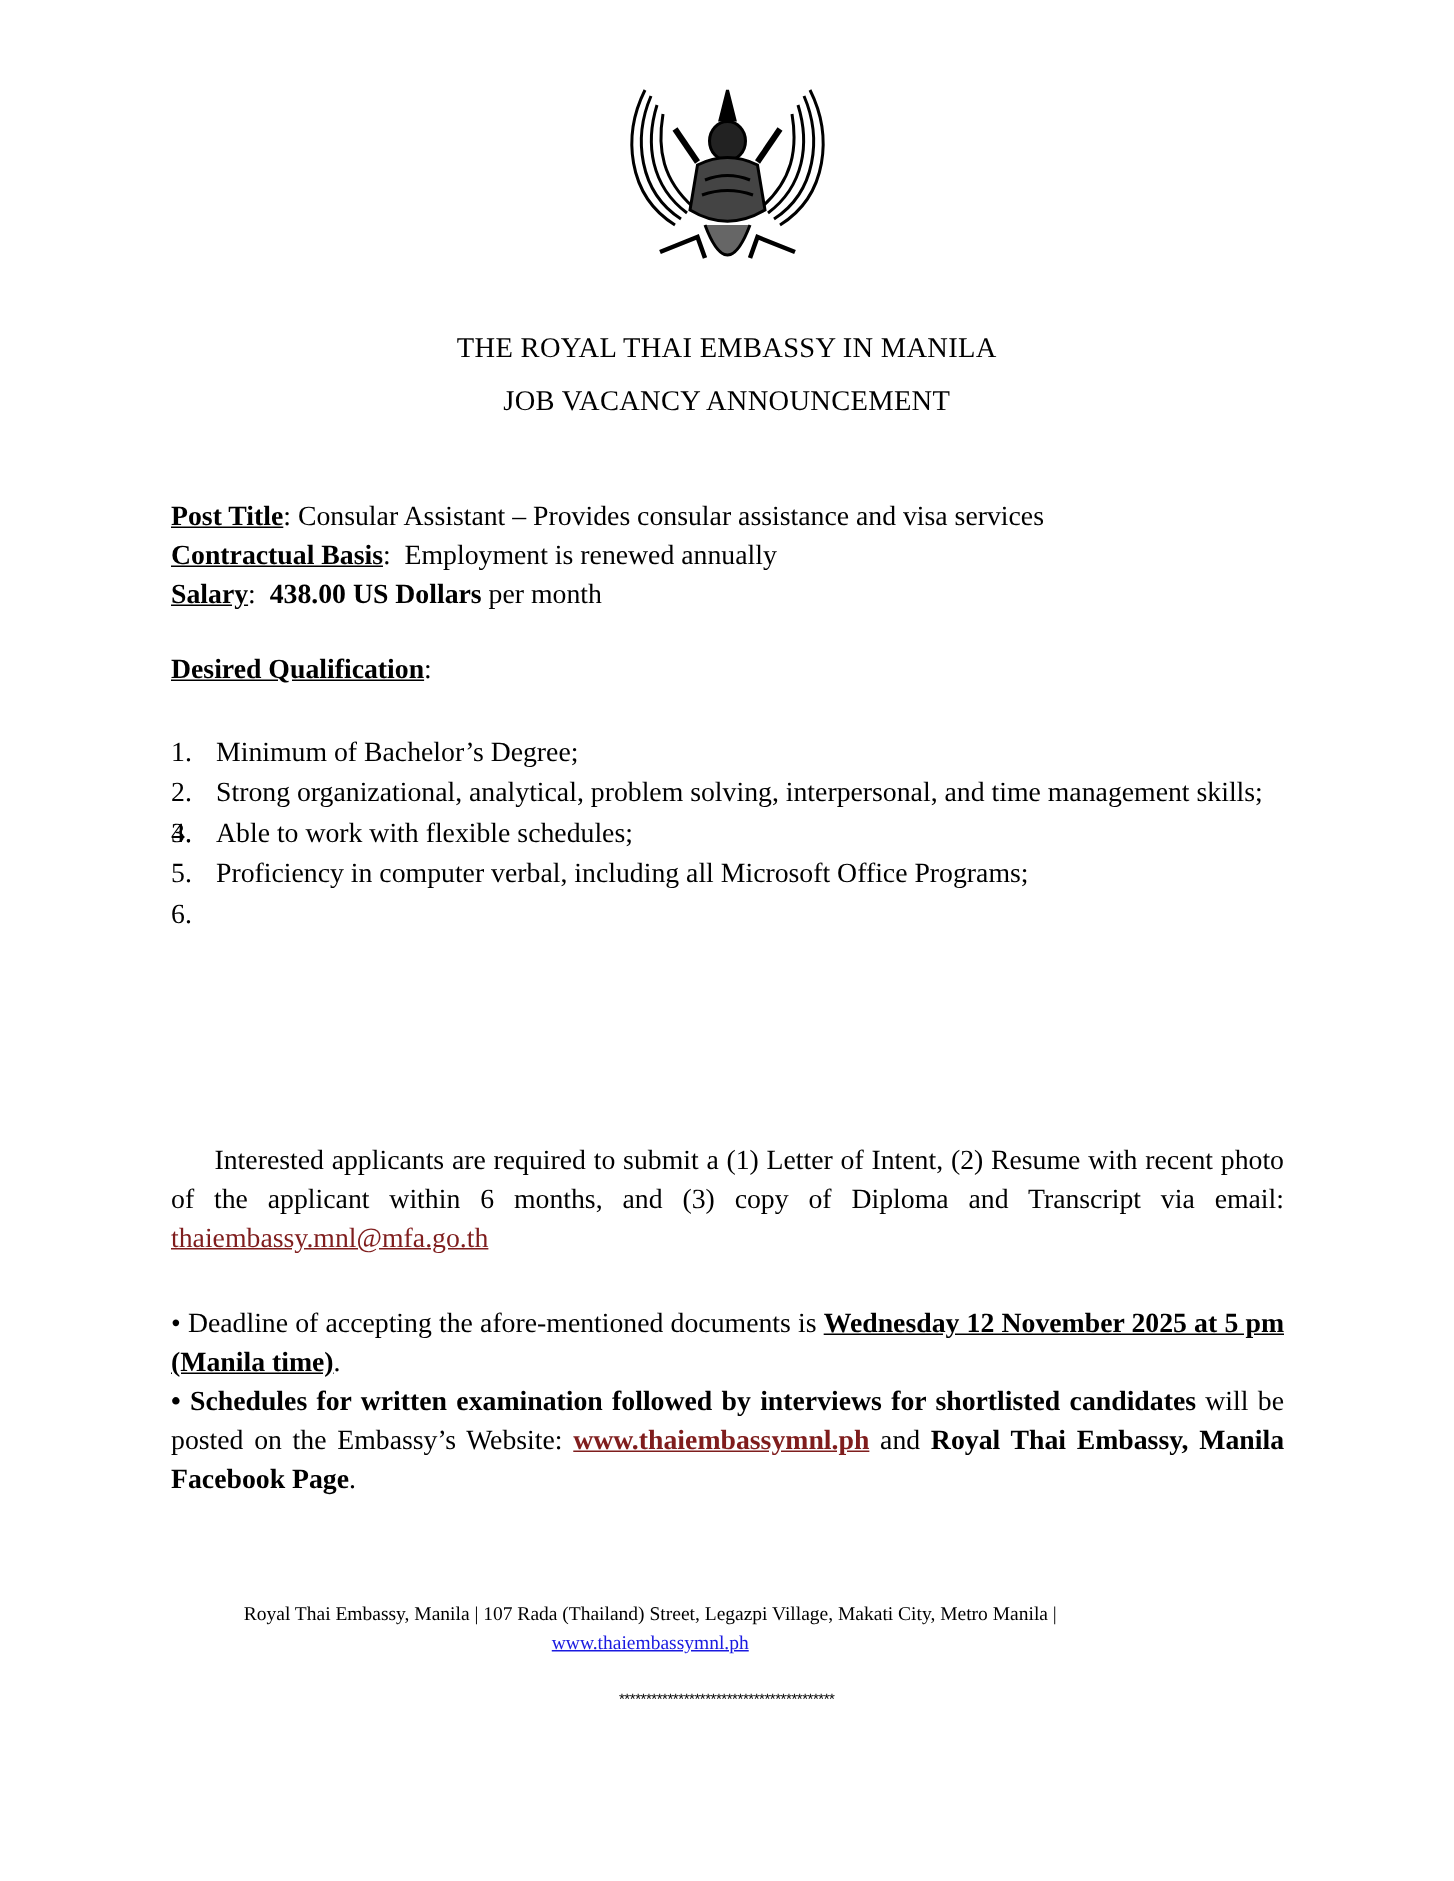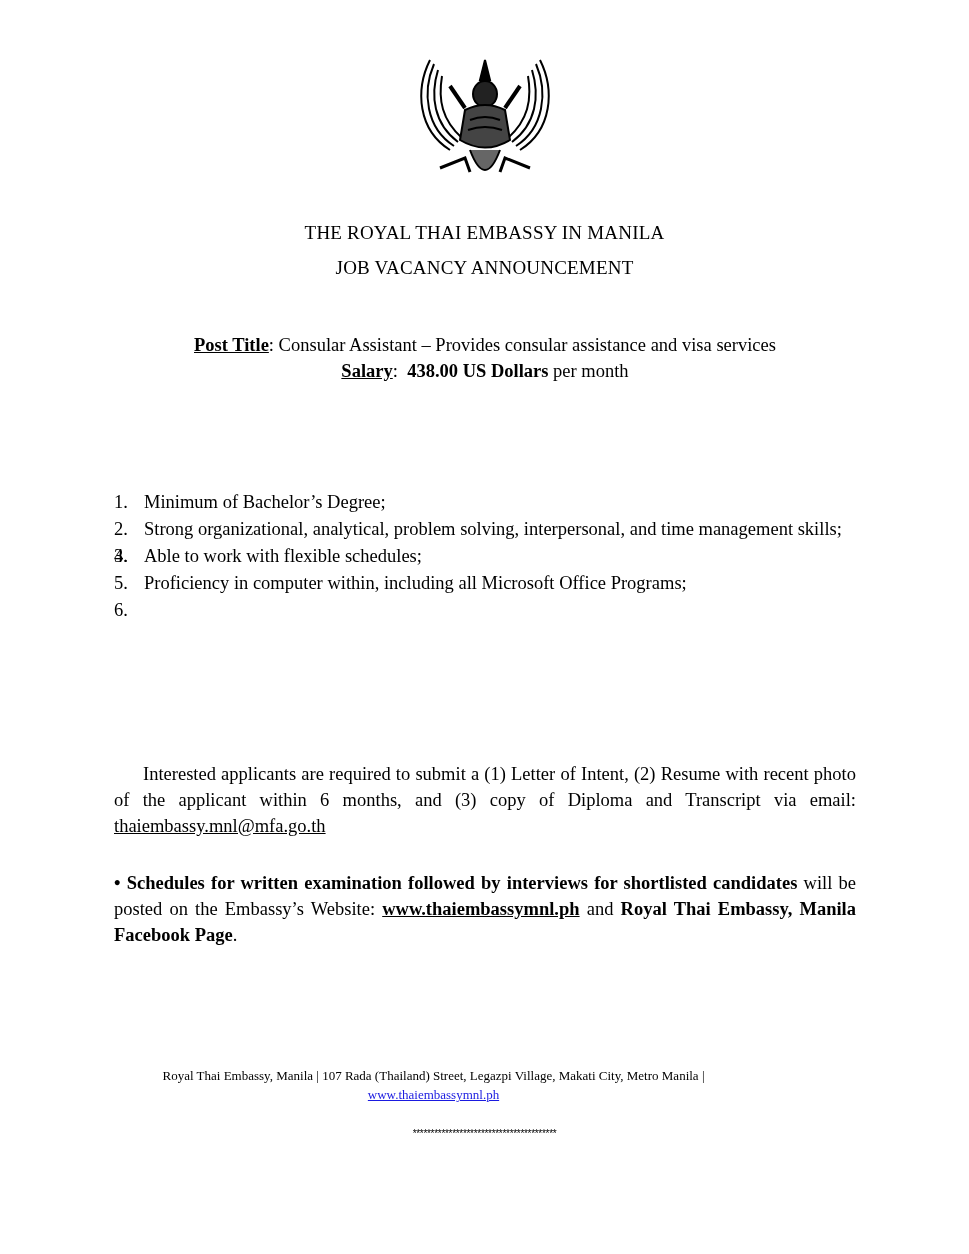--- a/index.html
+++ b/index.html
@@ -8,27 +8,27 @@
   .page { position: absolute; left: 0; top: 0; width: 969px; height: 1254px; }
   .emblem { position: absolute; left: 410px; top: 50px; width: 150px; height: 150px; }
   .title { position: absolute; left: 0; width: 969px; text-align: center;
            font-weight: normal; font-size: 19px; letter-spacing: 0.2px; }
   .t1 { top: 222px; }
   .t2 { top: 257px; }
   .block { position: absolute; left: 114px; width: 742px; font-size: 18.5px; line-height: 26px; }
   .u { text-decoration: underline; font-weight: bold; }
   .b { font-weight: bold; }
   .ub { font-weight: bold; text-decoration: underline; }
-  .fields { top: 332px; text-align: center; }
+  .fields { top: 332px; }
   .qual-h { top: 434px; }
   .list { top: 489px; list-style: none; padding: 0; margin: 0; }
   .list li { position: relative; padding-left: 30px; text-align: justify; text-align-last: left; margin: 0 0 1px 0; }
   .list li .num { position: absolute; left: 0; top: 0; }
   .para { top: 761px; text-align: justify; text-indent: 29px; }
-  .para a, .link { color: #000000; text-decoration: underline; }
+  .para a, .link { color: #7f1d1d; text-decoration: underline; }
   .bullets { top: 870px; text-align: justify; }
   .bullets p { margin: 0 0 0 0; }
   .footer { position: absolute; left: 0; width: 867px; top: 1066px; text-align: center;
             font-size: 13px; line-height: 19px; font-family: "Liberation Serif", serif; }
   .footer a { color: #1a1ae0; text-decoration: underline; }
   .stars { position: absolute; left: 0; width: 969px; top: 1128px; text-align: center; font-size: 10px;
            letter-spacing: -0.3px; font-family: "Liberation Sans", sans-serif; }
 </style>
 </head>
 <body>
@@ -69,39 +69,48 @@
   </div>
 
   <div class="title t1">THE ROYAL THAI EMBASSY IN MANILA</div>
   <div class="title t2">JOB VACANCY ANNOUNCEMENT</div>
 
   <div class="block fields">
     <div>
       <span class="u">Post Title</span><span>: Consular Assistant – Provides consular assistance and visa services</span>
     </div>
     <div>
+      <span class="u">Contractual Basis</span><span style="white-space:pre">:  Employment is renewed annually</span>
+    </div>
+    <div>
       <span class="u">Salary</span><span style="white-space:pre">:  </span><span class="b">438.00 US Dollars</span><span style="white-space:pre"> per month</span>
     </div>
   </div>
 
+  <div class="block qual-h">
+    <span class="u">Desired Qualification</span><span>:</span>
+  </div>
 
   <ol class="block list">
     <li><span class="num">1.</span><span>Minimum of Bachelor’s Degree;</span></li>
     <li><span class="num">2.</span><span>Strong organizational, analytical, problem solving, interpersonal, and time management skills;</span></li>
     <li><span class="num">3.</span></li>
     <li><span class="num">4.</span><span>Able to work with flexible schedules;</span></li>
-    <li><span class="num">5.</span><span>Proficiency in computer within, including all Microsoft Office Programs;</span></li>
+    <li><span class="num">5.</span><span>Proficiency in computer verbal, including all Microsoft Office Programs;</span></li>
     <li><span class="num">6.</span></li>
   </ol>
 
   <div class="block para">
     <span>Interested applicants are required to submit a (1) Letter of Intent, (2) Resume with recent photo of the applicant within 6 months, and (3) copy of Diploma and Transcript via email: </span><a class="link">thaiembassy.mnl@mfa.go.th</a>
   </div>
 
   <div class="block bullets">
+    <p>
+      <span>• Deadline of accepting the afore-mentioned documents is </span><span class="ub">Wednesday 12 November 2025 at 5 pm (Manila time)</span><span>.</span>
+    </p>
     <p>
       <span class="b">• Schedules for written examination followed by interviews for shortlisted candidates</span><span> will be posted on the Embassy’s Website: </span><a class="link b">www.thaiembassymnl.ph</a><span style="white-space:pre"> and </span><span class="b">Royal Thai Embassy, Manila Facebook Page</span><span>.</span>
     </p>
   </div>
 
   <div class="footer">
     <div>Royal Thai Embassy, Manila | 107 Rada (Thailand) Street, Legazpi Village, Makati City, Metro Manila |</div>
     <a>www.thaiembassymnl.ph</a>
   </div>
 

